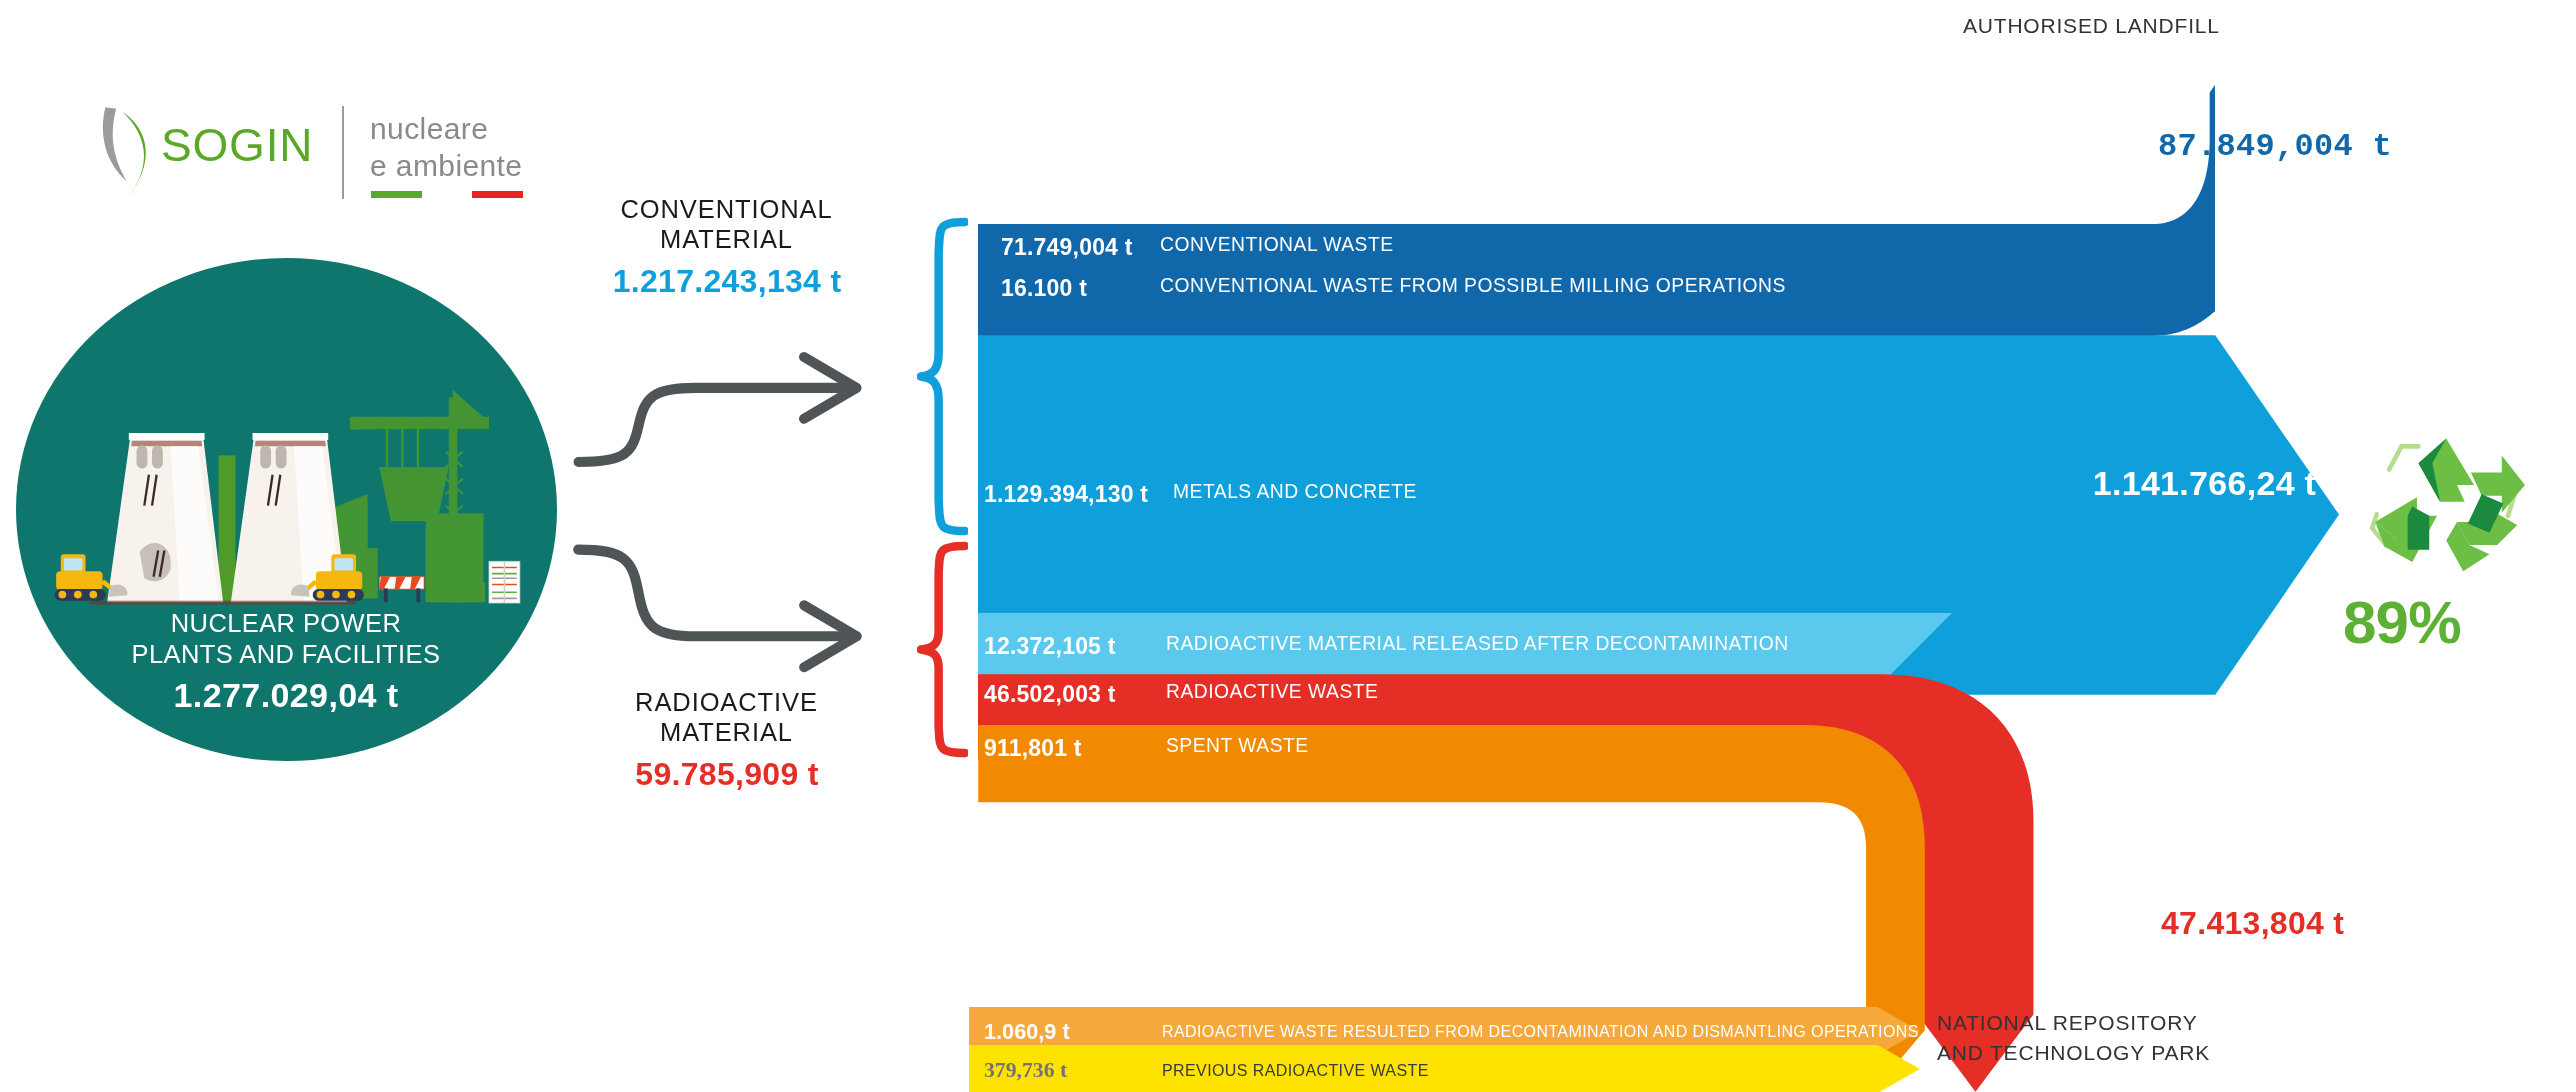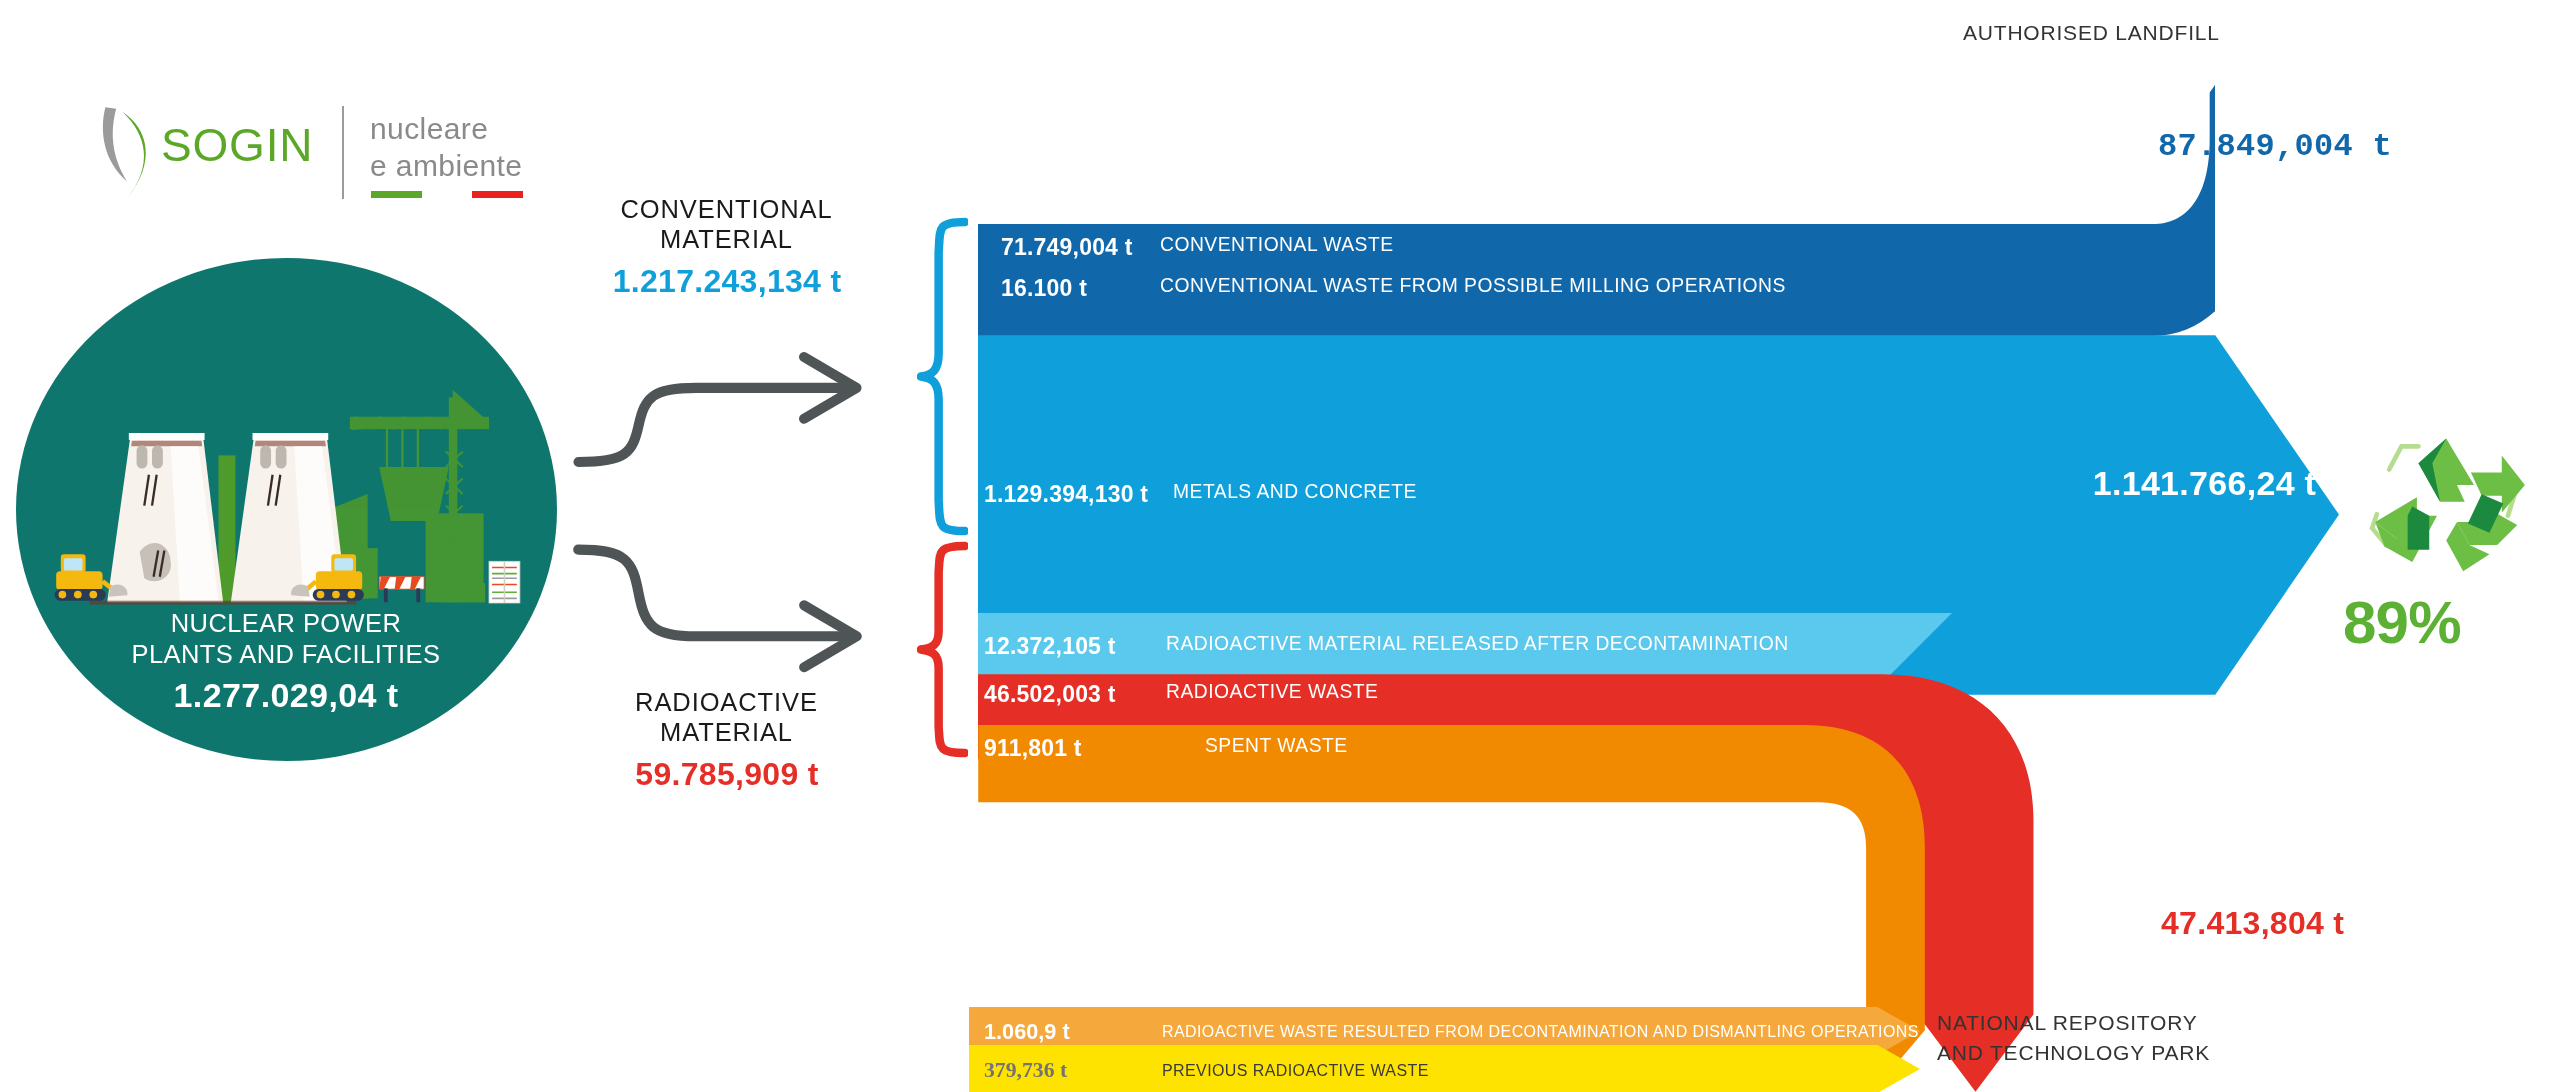--- a/index.html
+++ b/index.html
@@ -349,26 +349,26 @@
     <span class="desc">METALS AND CONCRETE</span>
   </div>
   <div class="band abs" style="left:984px; top:633px;">
     <span class="val" style="width:182px;">12.372,105 t</span>
     <span class="desc">RADIOACTIVE MATERIAL RELEASED AFTER DECONTAMINATION</span>
   </div>
   <div class="band abs" style="left:984px; top:681px;">
     <span class="val" style="width:182px;">46.502,003 t</span>
     <span class="desc">RADIOACTIVE WASTE</span>
   </div>
-  <div class="band abs" style="left:984px; top:735px;gap:39px;">
+  <div class="band abs" style="left:984px; top:735px;">
     <span class="val" style="width:182px;">911,801 t</span>
     <span class="desc">SPENT WASTE</span>
   </div>
 
-  <div class="abs endpoint-label" style="left:1963px; top:19px;">AUTHORISED LANDFILL</div>
+  <div class="abs endpoint-label" style="left:1963px; top:12px;">AUTHORISED LANDFILL</div>
   <div class="abs endpoint-value" style="left:2158px; top:128px; color:#1068AB;font-family:Liberation Mono, monospace;">87.849,004 t</div>
 
   <div class="abs" style="left:2042px; top:464px; width:325px; text-align:center; color:#ffffff; font-size:34px; font-weight:700; letter-spacing:0.3px;">1.141.766,24 t</div>
 
   <svg class="abs" style="left:2366px; top:429px;" width="162" height="155" viewBox="0 0 210 200">
     <g fill="none" stroke="#B6DD8E" stroke-width="6" stroke-linecap="round">
       <path d="M68 22 L 46 22 L 30 52"></path>
       <path d="M14 110 L 8 128 L 26 150"></path>
       <path d="M182 62 L 194 80 L 184 112"></path>
     </g>

